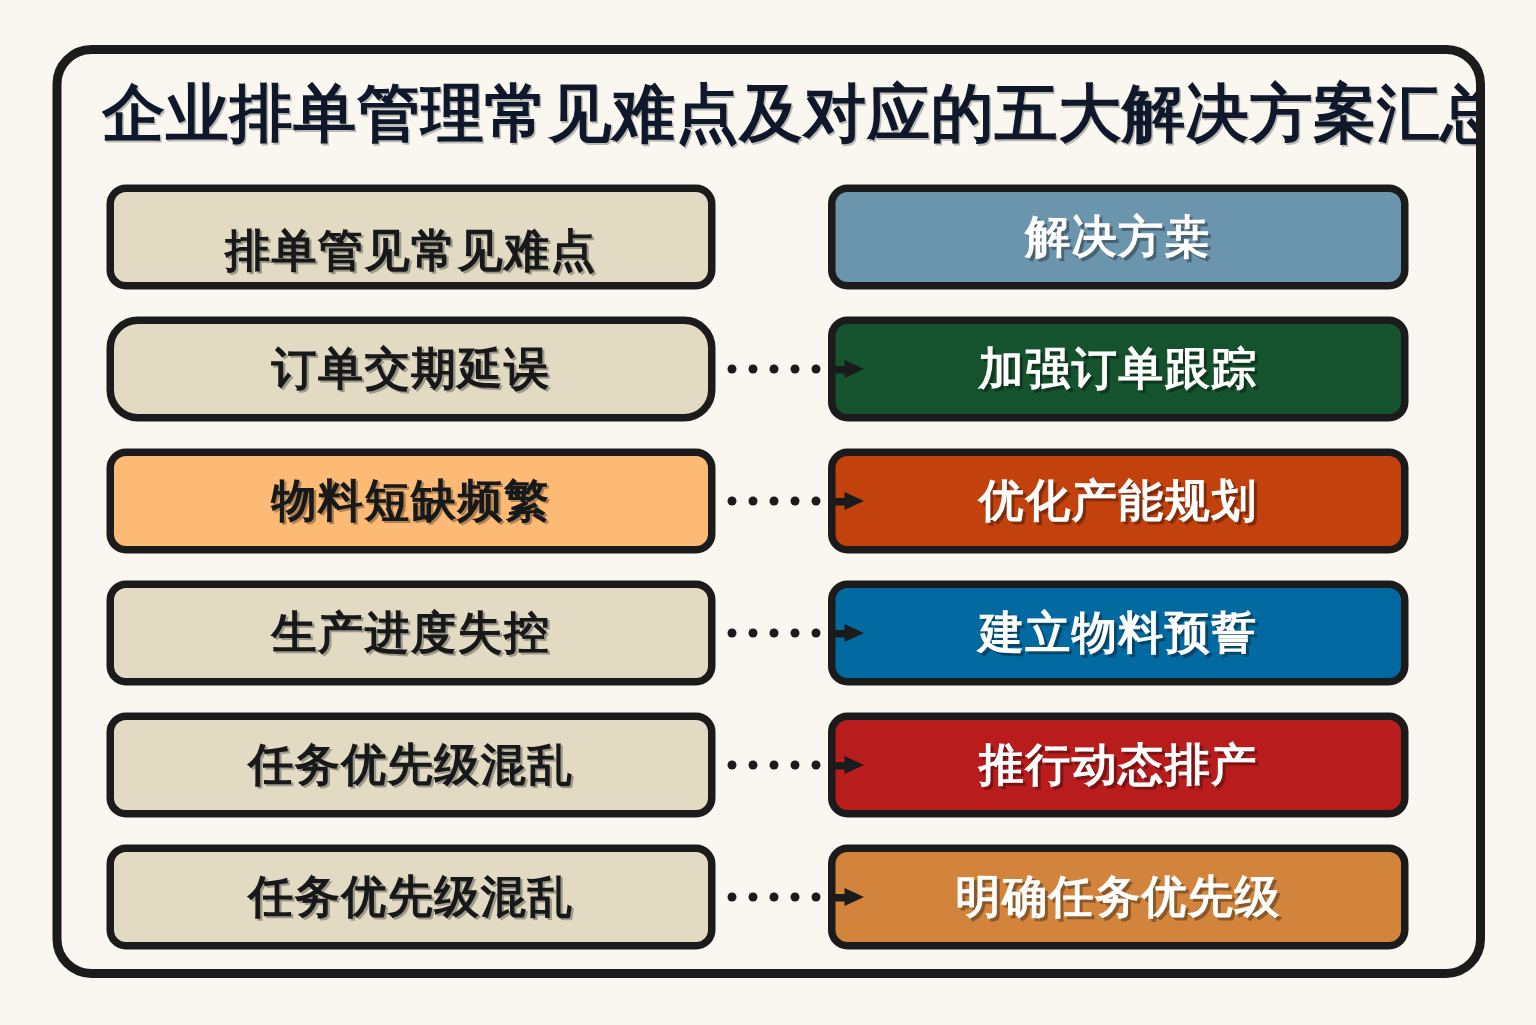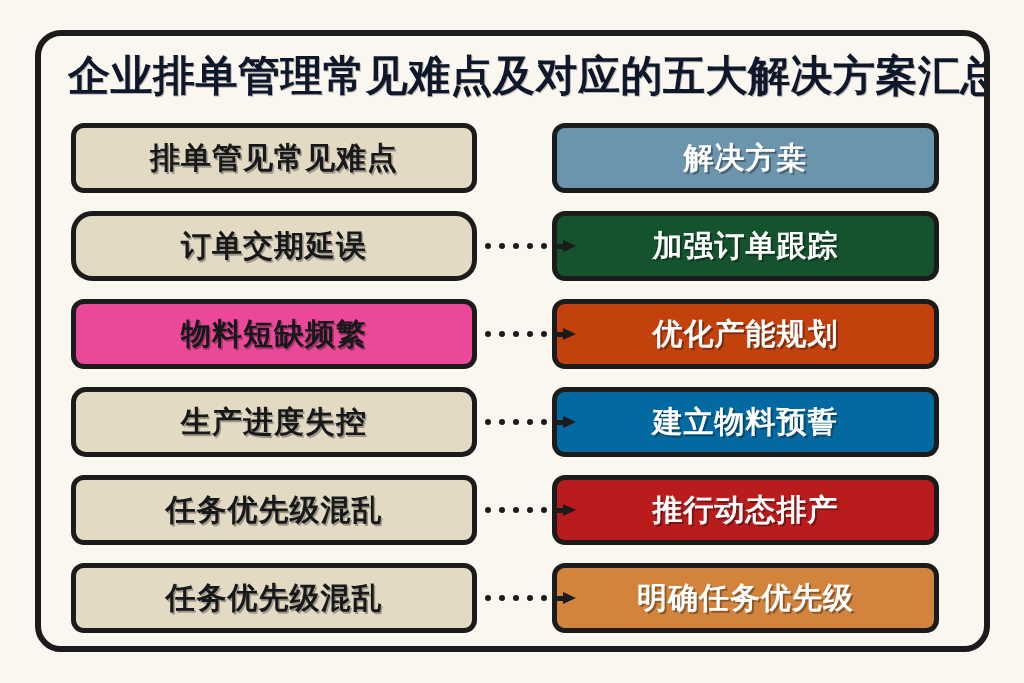--- a/index.html
+++ b/index.html
@@ -146,30 +146,30 @@
 </head>
 <body>
 
 <div id="canvas">
 
   <div id="frame"></div>
 
   <div id="title">企业排单管理常见难点及对应的五大解决方案汇总</div>
 
   <div class="col" id="col-left">
-    <div class="box box-left" style="background: rgb(227, 218, 196);">
+    <div class="box box-left" style="background: rgb(227, 218, 196); align-items: flex-end;">
       <span>排单管见常见难点</span>
     </div>
     <div class="box box-left" style="background: rgb(227, 218, 196); border-radius: 21px;">
       <span>订单交期延误</span>
     </div>
-    <div class="box box-left" style="background: #ec4899; align-items: center;">
+    <div class="box box-left" style="background: #fdba74; align-items: center;">
       <span>物料短缺频繁</span>
     </div>
-    <div class="box box-left" style="background: rgb(227, 218, 196); border-radius: 15px;">
+    <div class="box box-left" style="background: rgb(227, 218, 196);">
       <span>生产进度失控</span>
     </div>
     <div class="box box-left" style="background: rgb(227, 218, 196);">
       <span>任务优先级混乱</span>
     </div>
     <div class="box box-left" style="background: rgb(227, 218, 196);">
       <span>任务优先级混乱</span>
     </div>
   </div>
 

